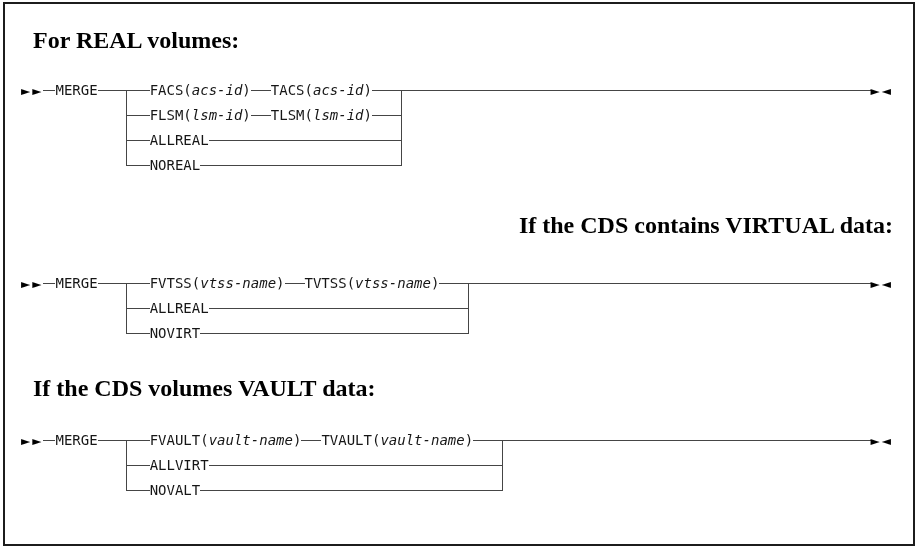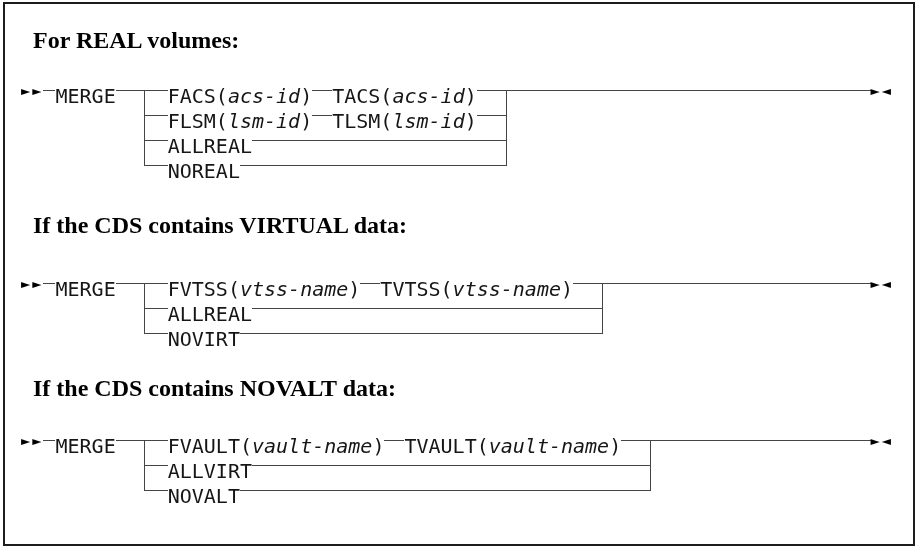--- a/index.html
+++ b/index.html
@@ -18,31 +18,31 @@
     position:absolute;left:3px;top:2px;right:4px;bottom:3px;
     border:2px solid var(--border);box-sizing:border-box;overflow:hidden;
   }
   .content{padding:0 20px 0 16px;}
   .heading{
     font-family:"Liberation Serif",serif;font-weight:bold;font-size:24px;
     line-height:20px;color:var(--heading);margin:0 0 0 12px;
   }
   .s1 .heading{margin-top:26px;}
   .s1 .diagram{margin-top:28px;}
-  .s2 .heading{margin-top:37px;}
+  .s2 .heading{margin-top:37px;text-align:right;}
   .s2 .diagram{margin-top:36px;}
   .s3 .heading{margin-top:32px;}
   .s3 .diagram{margin-top:30px;}
   .diagram{display:flex;align-items:flex-start;position:relative;}
   .hline{height:1px;background:var(--line);margin-top:12px;flex-shrink:0;}
   .w12{width:12px}.w28{width:28px}.w24{width:24px}.w20{width:20px}
   .grow{flex:1 1 auto;min-width:30px;}
   .token{
     height:25px;line-height:25px;white-space:pre;
-    font-family:"DejaVu Sans Mono",monospace;font-size:20px;color:var(--token);margin-top:6px;
+    font-family:"DejaVu Sans Mono",monospace;font-size:14px;color:var(--token);
   }
   .token i{}
   .arrows{
     height:25px;display:flex;align-items:center;flex-shrink:0;
     font-family:"DejaVu Sans",sans-serif;font-size:12px;color:#000;letter-spacing:2px;
   }
   .branch{display:flex;flex-direction:column;position:relative;flex-shrink:0;}
   .branch::before,.branch::after{
     content:"";position:absolute;top:12px;bottom:12px;width:1px;background:var(--line);
   }
@@ -120,21 +120,21 @@
                 <span class="token"><span>NOVIRT</span></span>
                 <span class="hline grow"></span>
               </span>
             </span>
             <span class="hline grow"></span>
             <span class="arrows">►◄</span>
           </div>
       </section>
 
       <section class="sect s3">
-        <h2 class="heading">If the CDS contains NOVALT data:</h2>
+        <h2 class="heading">If the CDS volumes VAULT data:</h2>
         <div class="diagram" style="height: 75px;">
             <span class="arrows">►►</span>
             <span class="hline w12"></span>
             <span class="token">MERGE</span>
             <span class="hline w28"></span>
             <span class="branch">
               <span class="rrow">
                 <span class="hline w24"></span>
                 <span class="token"><span>FVAULT(</span><i>vault-name</i><span>)</span></span>
                 <span class="hline w20"></span>

